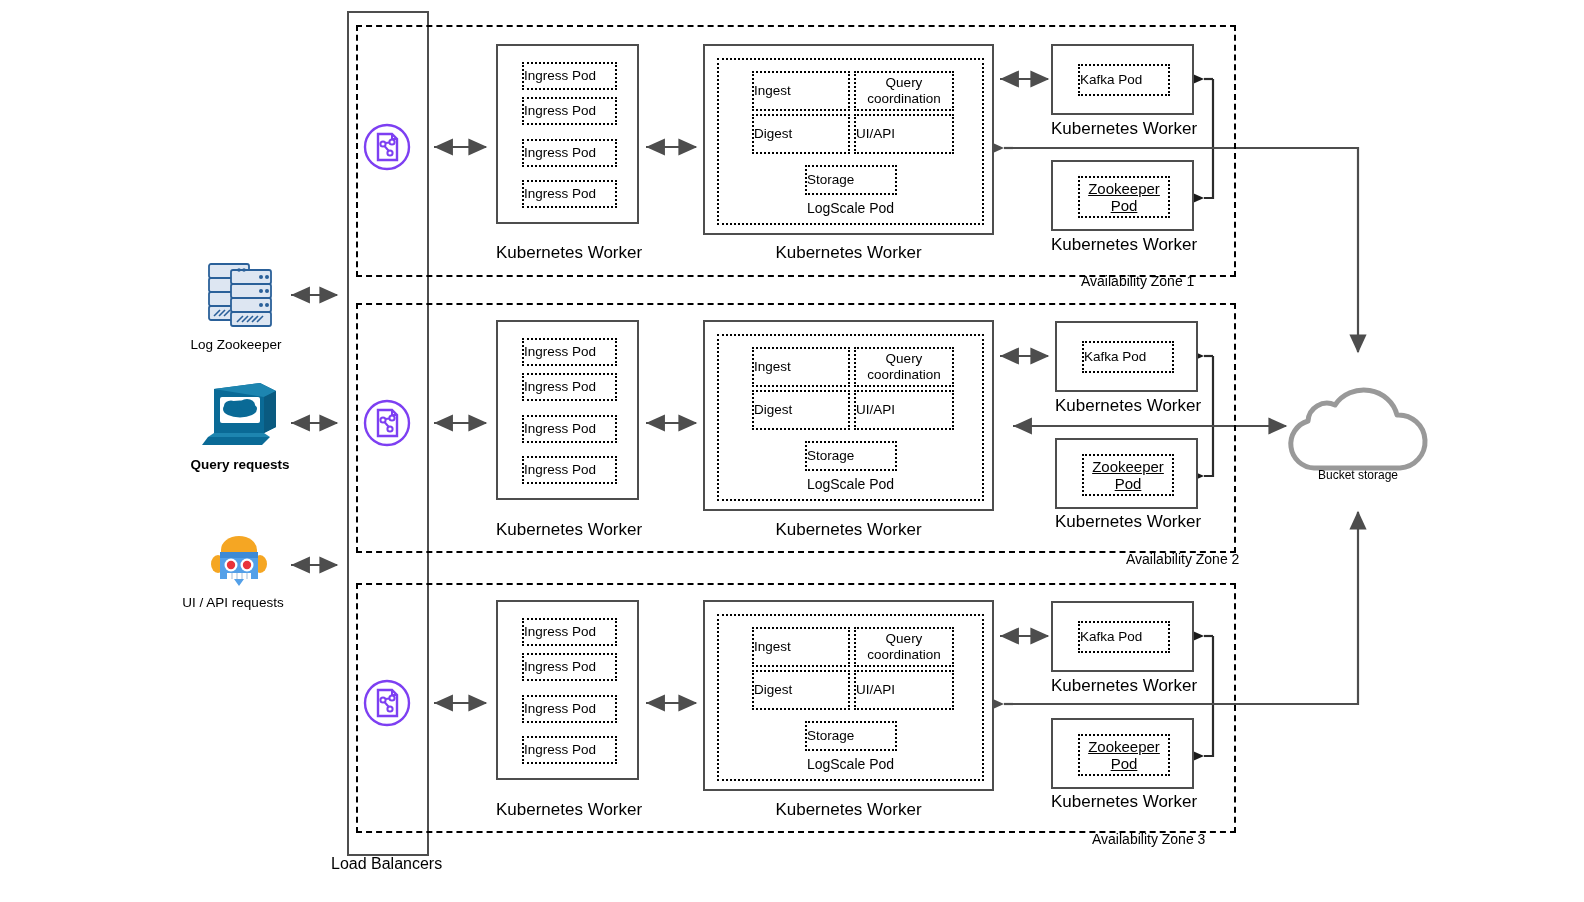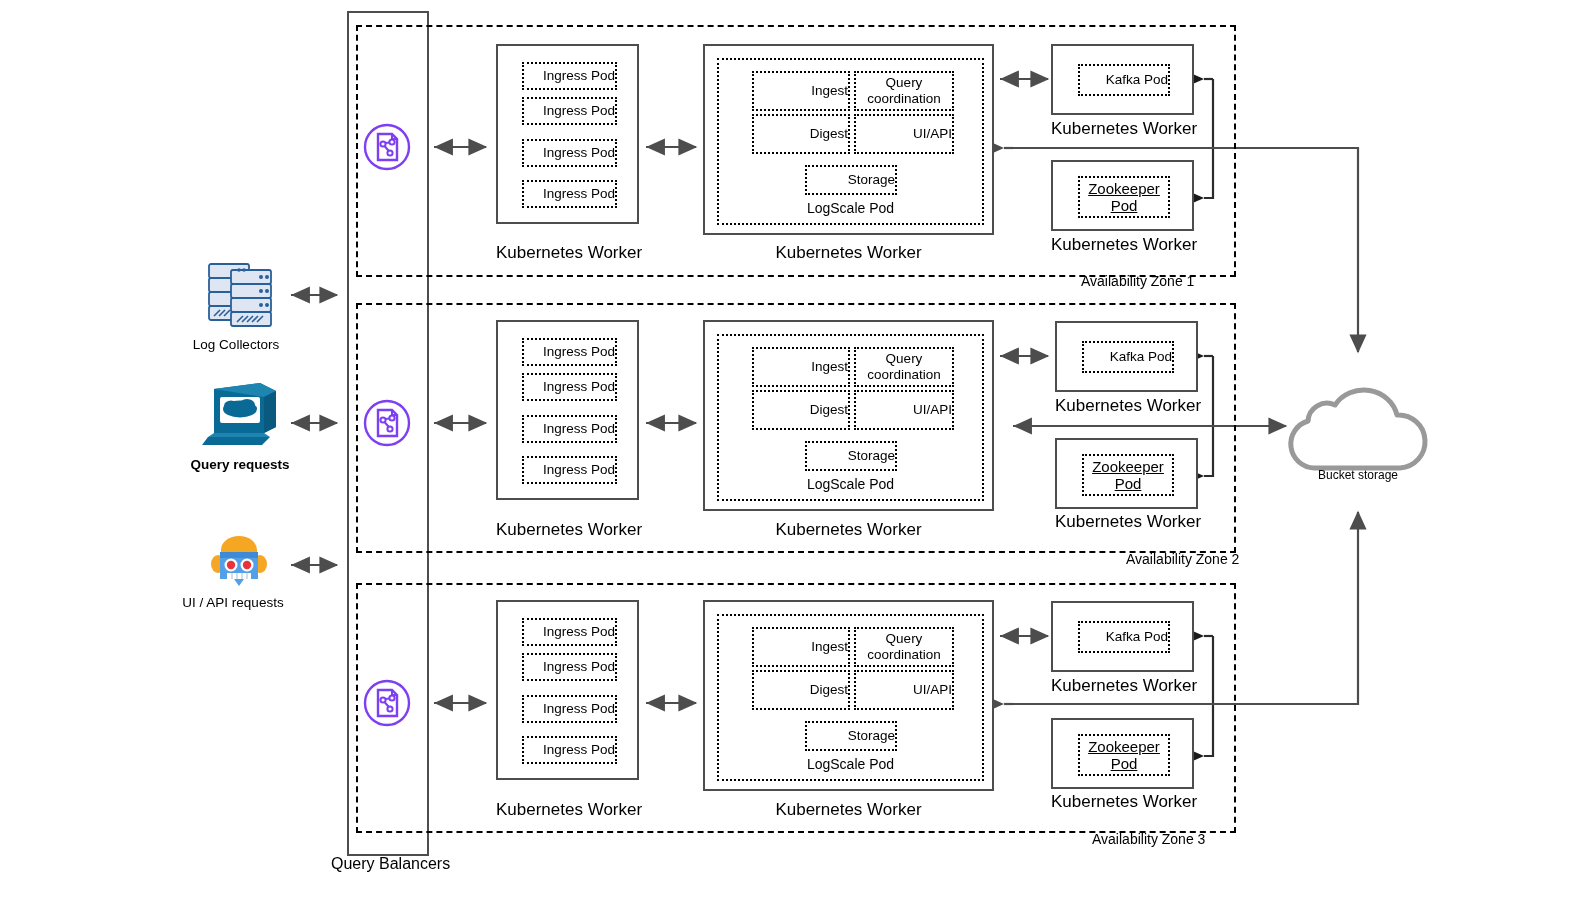--- a/index.html
+++ b/index.html
@@ -10,21 +10,21 @@
   .node{position:absolute;box-sizing:border-box;}
 
   
   .az{border:2px dashed #000;background:transparent;}
   
   .lbbox{border:2px solid #4d4d4d;background:transparent;}
   
   .worker{border:2.5px solid #4d4d4d;background:#fff;}
   
   .pod{border:2.5px dotted #000;background:#fff;
-       display:flex;align-items:center;justify-content:flex-end;text-align:center;}
+       display:flex;align-items:center;justify-content:flex-start;text-align:center;}
   .lbl{position:absolute;white-space:nowrap;}
   .worker-cap{font-size:17px;text-align:center;}
   .az-cap{font-size:14px;text-align:right;}
   .pod-txt{font-size:13.5px;line-height:1.15;}
   .pod-txt.sm{font-size:15px;text-decoration:underline;}
   .src-cap{font-size:13.5px;text-align:center;width:170px;}
   .cloud-cap{font-size:12px;text-align:center;width:220px;}
   .lb-cap{font-size:16px;}
   .logscale-cap{font-size:14px;position:absolute;width:100%;text-align:center;}
 </style>
@@ -82,21 +82,21 @@
       <line x1="1013" y1="148" x2="1004" y2="148" marker-end="url(#ahs)"></line>
 
       <line x1="1013" y1="426" x2="1286" y2="426" marker-end="url(#ah)" marker-start="url(#ahs)"></line>
 
       <path d="M1013,704 L1358,704 L1358,512" marker-end="url(#ah)"></path>
       <line x1="1013" y1="704" x2="1004" y2="704" marker-end="url(#ahs)"></line>
     </g>
   </svg>
 
   <div class="node lbbox" style="left:347px;top:11px;width:82px;height:845px;"></div>
-  <div class="lbl lb-cap" style="left:331px;top:855px;">Query Balancers</div>
+  <div class="lbl lb-cap" style="left:331px;top:855px;">Load Balancers</div>
 
   <div class="node az" style="left:356px;top:25px;width:880px;height:252px;"></div>
   <div class="lbl az-cap" style="left:1081px;top:273px;">Availability Zone 1</div>
 
   <div class="node" style="left:362px;top:122px;width:50px;height:50px;">
     <svg width="50" height="50" viewBox="0 0 50 50">
       <circle cx="25" cy="25" r="22" fill="none" stroke="#7d3ff2" stroke-width="2.4"></circle>
       <path d="M16,12 L30,12 L35,17 L35,38 L16,38 Z" fill="none" stroke="#7d3ff2" stroke-width="2.4"></path>
       <path d="M30,12 L30,17 L35,17" fill="none" stroke="#7d3ff2" stroke-width="2"></path>
       <circle cx="21" cy="22" r="2.6" fill="none" stroke="#7d3ff2" stroke-width="2"></circle>
@@ -322,21 +322,21 @@
           <circle cx="64" cy="19" r="2"></circle>
         <circle cx="58" cy="33" r="2"></circle>
           <circle cx="64" cy="33" r="2"></circle>
         <circle cx="58" cy="47" r="2"></circle>
           <circle cx="64" cy="47" r="2"></circle>
         <circle cx="36" cy="12" r="1.8"></circle>
           <circle cx="41" cy="12" r="1.8"></circle>
       </g>
     </svg>
   </div>
-  <div class="lbl src-cap" style="left:151px;top:337px;">Log Collectors</div>
+  <div class="lbl src-cap" style="left:151px;top:337px;">Log Zookeeper</div>
 
   <div class="node" style="left:198px;top:377px;width:84px;height:72px;">
     <svg width="84" height="72" viewBox="0 0 84 72">
       <path d="M16,12 L62,6 L78,14 L78,50 L66,56 L16,56 Z" fill="#0a6a96"></path>
       <path d="M62,6 L78,14 L66,20 L16,12 Z" fill="#1d85b0"></path>
       <path d="M66,20 L78,14 L78,50 L66,56 Z" fill="#0a5a80"></path>
       <rect x="22" y="20" width="40" height="26" rx="2" fill="#ffffff"></rect>
       <ellipse cx="42" cy="32" rx="17" ry="8.5" fill="#0a6a96"></ellipse>
       <ellipse cx="33" cy="29" rx="7" ry="5.5" fill="#0a6a96"></ellipse>
       <ellipse cx="49" cy="28" rx="8" ry="6" fill="#0a6a96"></ellipse>

